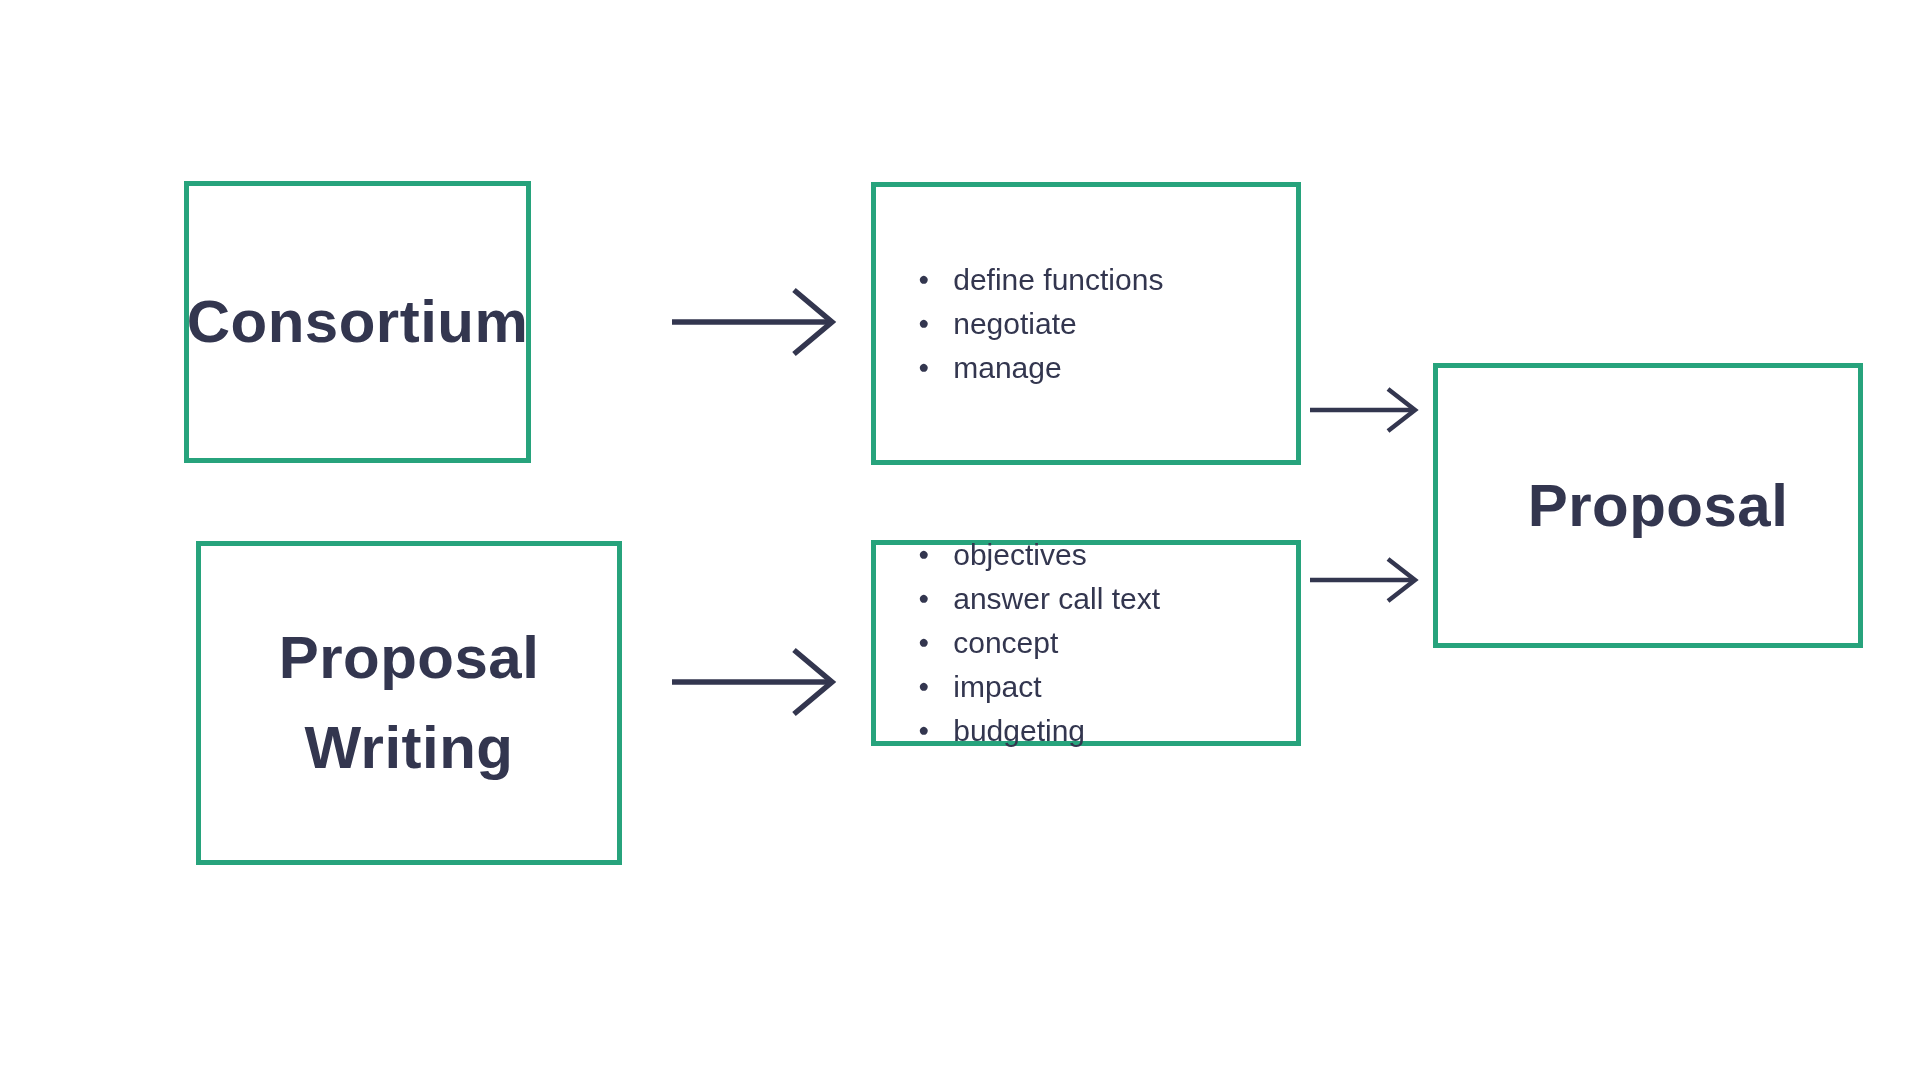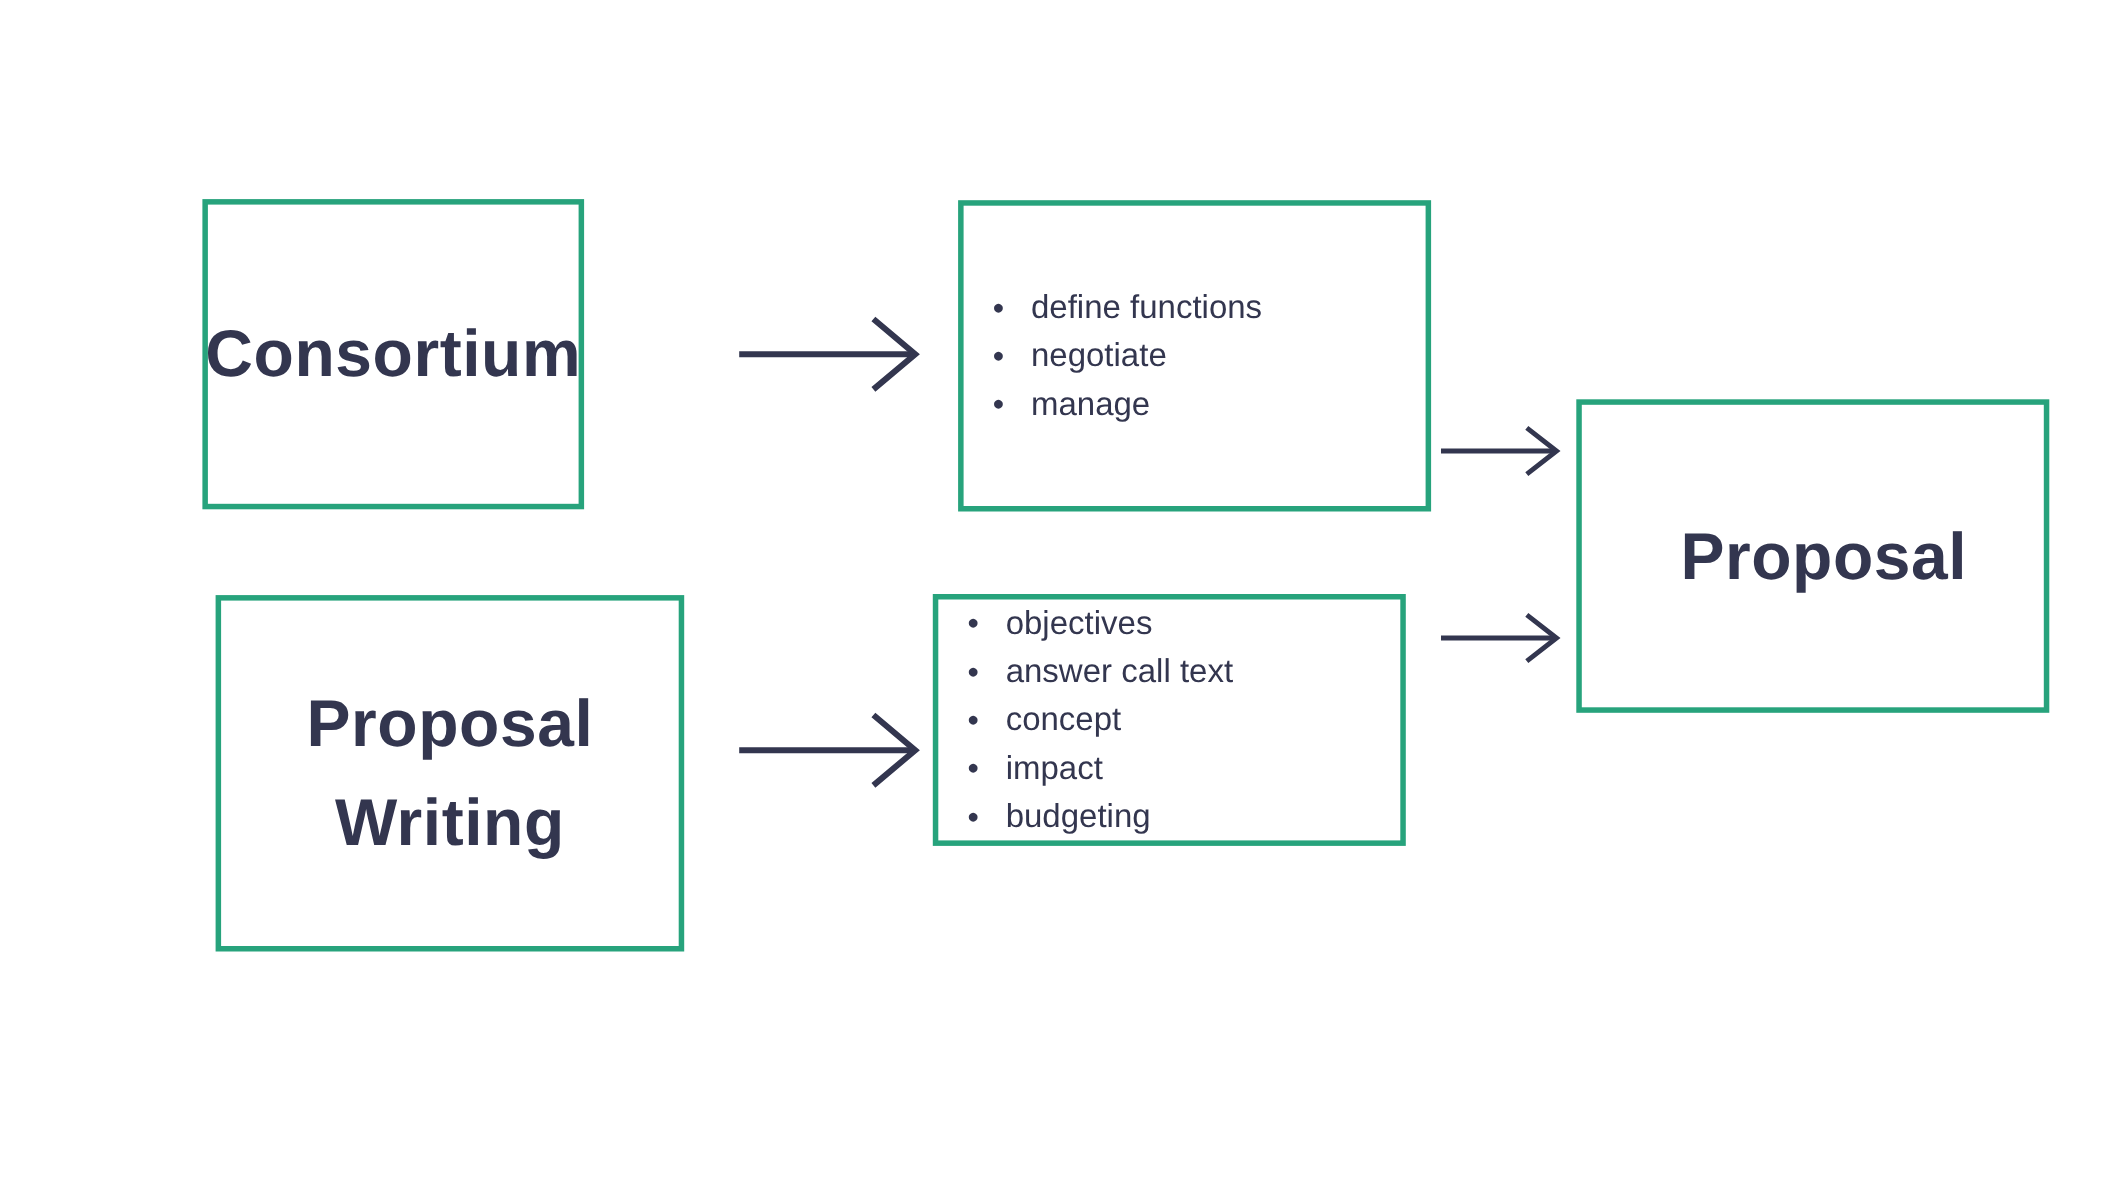--- a/index.html
+++ b/index.html
@@ -30,21 +30,21 @@
     font-size: 60px;
     font-weight: 600;
     line-height: 1.5;
     text-align: center;
     letter-spacing: 0.5px;
   }
   .list-node {
     justify-content: flex-start;
   }
   .bullet-list {
-    margin: 0;
+    margin: 16px;
     padding: 0 8px 0 26px;
     list-style: none;
     font-size: 30px;
     line-height: 44px;
     font-weight: 400;
   }
   .bullet-list li {
     display: flex;
     align-items: center;
     white-space: nowrap;
@@ -63,21 +63,21 @@
     stroke: var(--ink);
     fill: none;
   }
   .arrow-large line, .arrow-large polyline { stroke-width: 5.5; }
   .arrow-small line, .arrow-small polyline { stroke-width: 4.5; }
 
   
   #node-consortium       { left: 184px; top: 181px; width: 347px; height: 282px; }
   #node-consortium-tasks { left: 871px; top: 182px; width: 430px; height: 283px; }
   #node-proposal-writing { left: 196px; top: 541px; width: 426px; height: 324px; }
-  #node-writing-tasks    { left: 848px; top: 540px; width: 430px; height: 229px; }
+  #node-writing-tasks    { left: 871px; top: 540px; width: 430px; height: 206px; }
   #node-proposal         { left: 1433px; top: 363px; width: 430px; height: 285px; padding-left: 20px; }
 
   #arrow-1 { left: 668px;  top: 282px; }
   #arrow-4 { left: 668px;  top: 642px; }
   #arrow-2 { left: 1306px; top: 385px; }
   #arrow-3 { left: 1306px; top: 555px; }
 </style>
 </head>
 <body>
 

